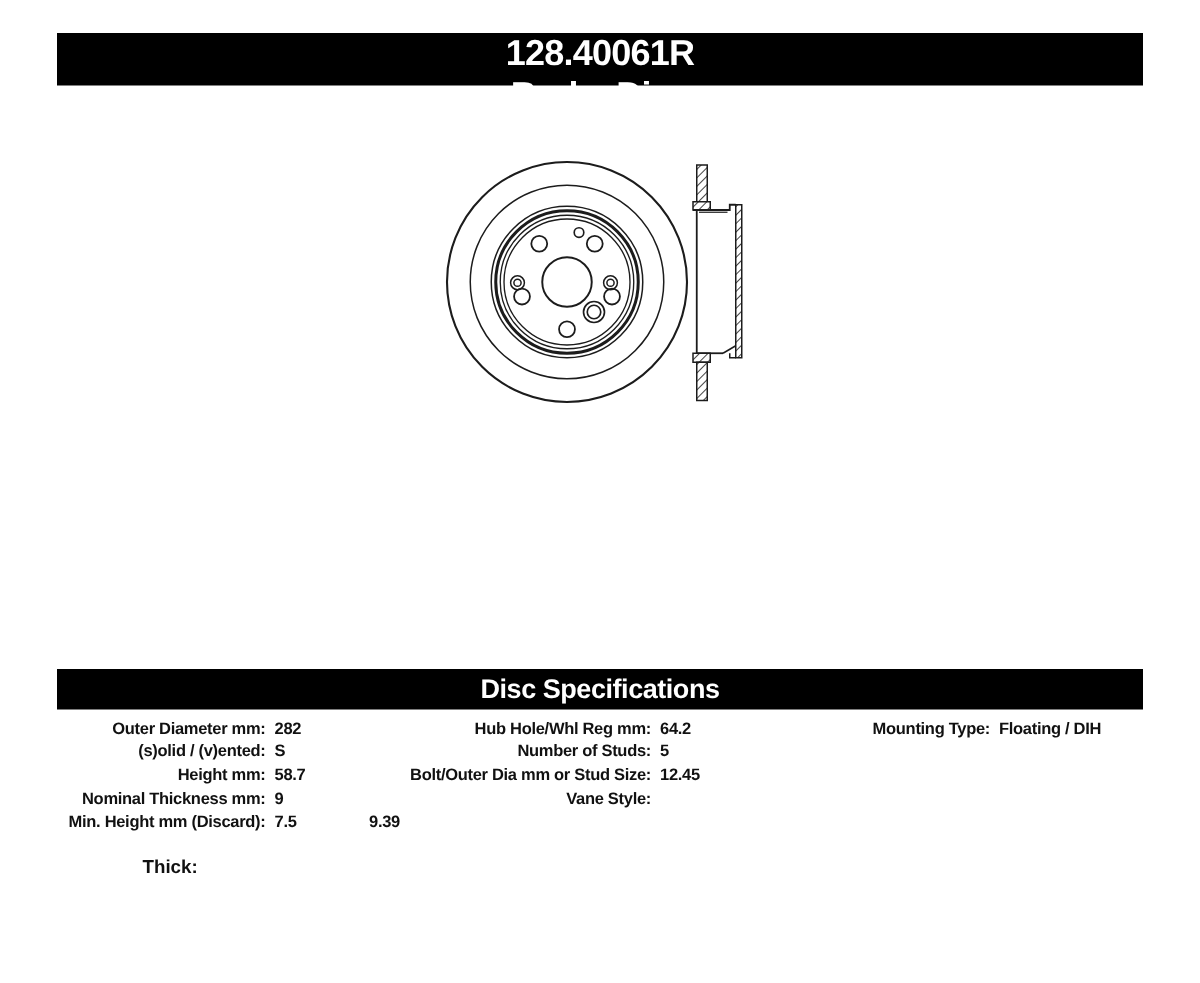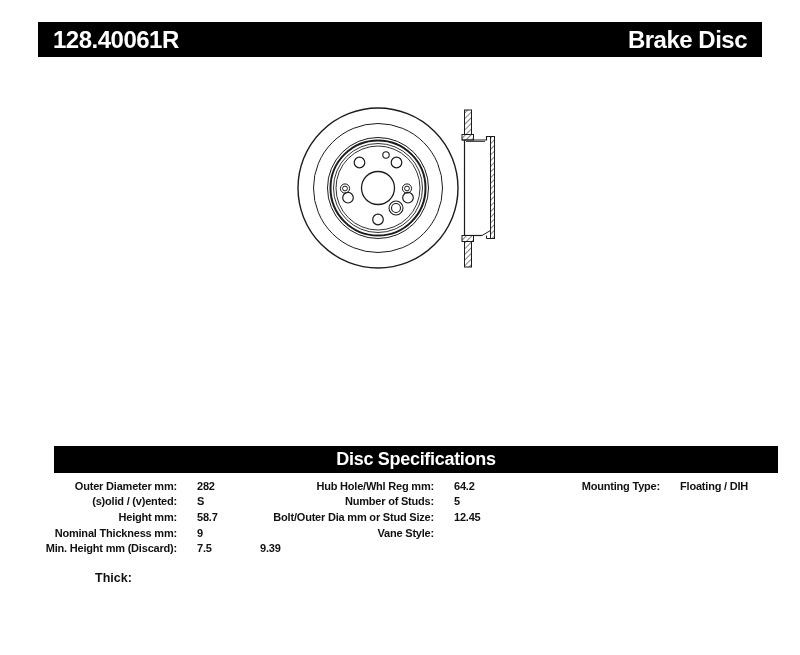--- a/index.html
+++ b/index.html
@@ -19,27 +19,27 @@
     background: #000000;
     color: #ffffff;
     font-weight: bold;
   }
   .header-bar {
     top: 22px; height: 35px;
     display: flex; align-items: center; justify-content: space-between;
     padding: 0 15px;
     font-size: 24px;
     letter-spacing: -0.5px;
+    flex-direction: column;
   }
   .section-bar {
     top: 446px; height: 27px;
     display: flex; align-items: center; justify-content: center;
     font-size: 18px;
     letter-spacing: -0.3px;
-    margin-left: 16px;
   }
 
   
   .drawing-svg { position: absolute; left: 0; top: 0; }
 
   
   .spec-col { position: absolute; top: 476px; }
   .spec-col-left   { left: 20px; }
   .spec-col-middle { left: 240px; }
   .spec-col-right  { left: 500px; }
@@ -50,21 +50,21 @@
     font-size: 11px;
     font-weight: bold;
     color: #111111;
     letter-spacing: -0.2px;
     white-space: nowrap;
   }
   .spec-label { display: inline-block; text-align: right; }
   .spec-col-left   .spec-label { width: 157px; }
   .spec-col-middle .spec-label { width: 194px; }
   .spec-col-right  .spec-label { width: 160px; }
-  .spec-value { margin-left: 20px; }
+  .spec-value { margin-left: 6px; }
 
   .note-label {
     position: absolute;
     left: 95px; top: 571px;
     font-size: 12.5px;
     font-weight: bold;
     color: #111111;
   }
 </style>
 </head>

